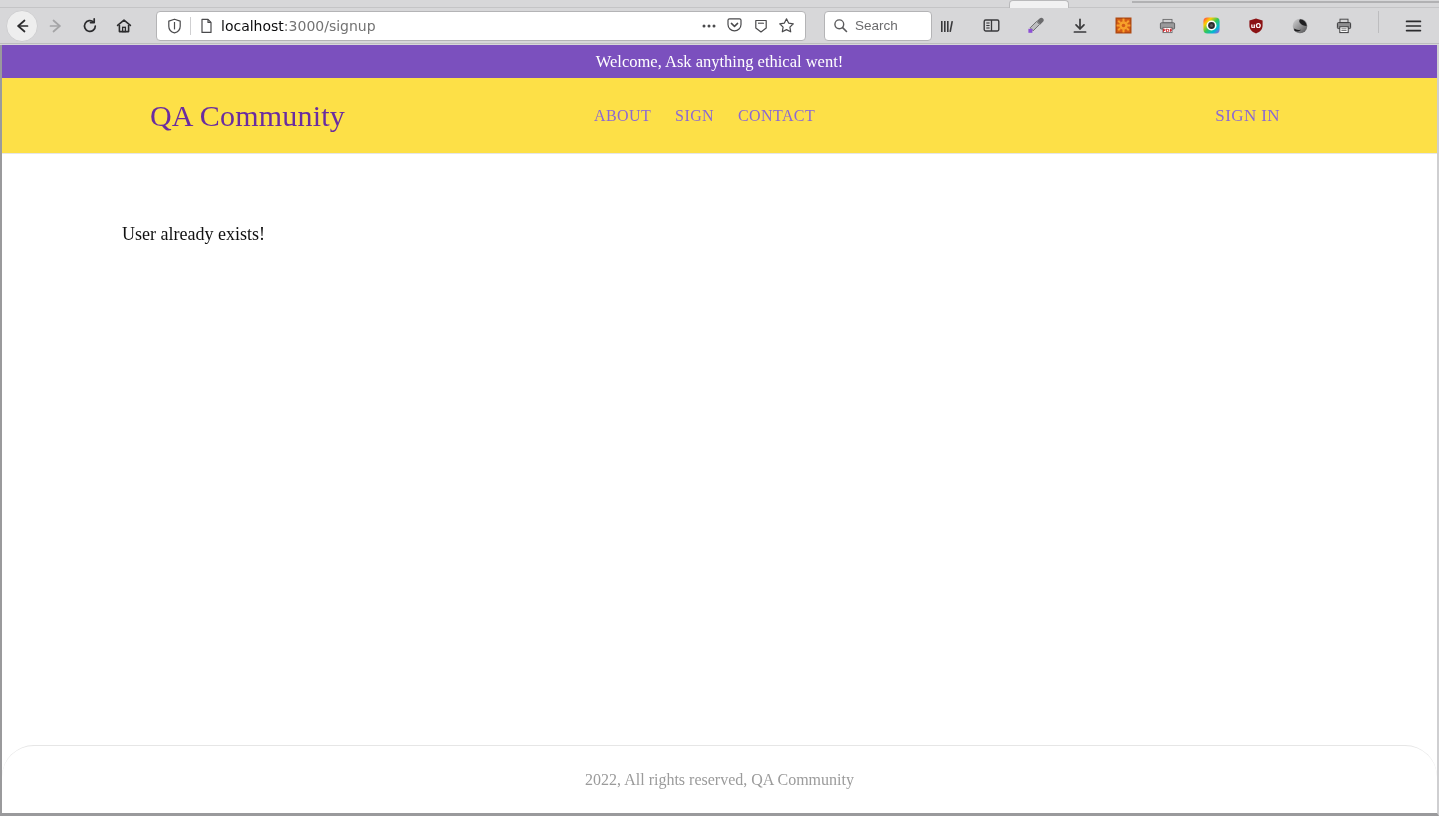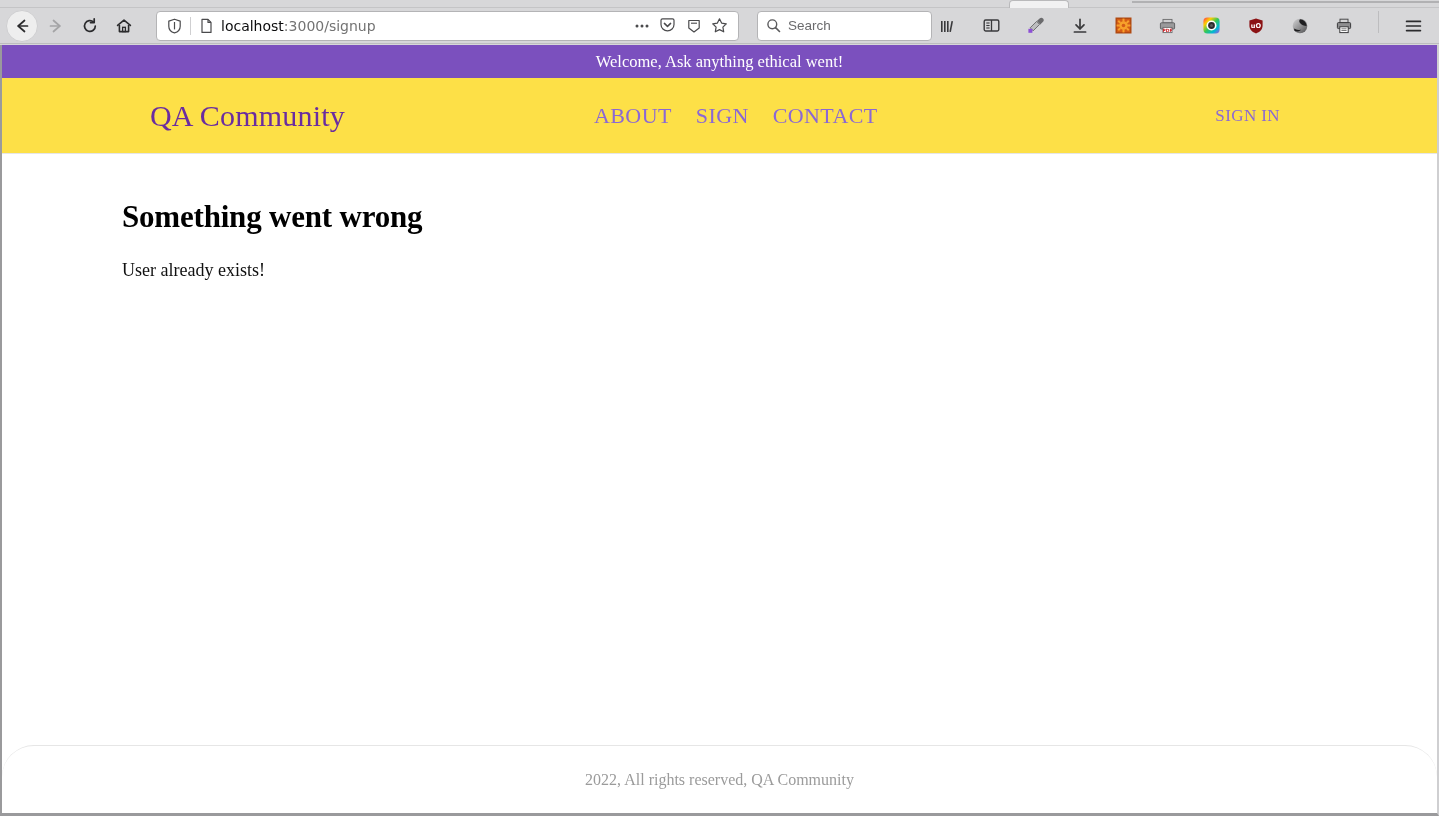--- a/index.html
+++ b/index.html
@@ -38,21 +38,21 @@
     border-radius:4px; position:relative;
   }
   .navbtn.back-active::before {
     content:""; position:absolute; width:30px; height:30px; border-radius:50%;
     background:#eeeeee; border:1px solid #cfcfd1;
   }
   .navbtn svg { position:relative; z-index:2; }
 
   .urlbar-wrap { margin-left:16px; display:flex; align-items:center; }
   .urlbar {
-    width:583px; height:30px; background:#ffffff;
+    width:650px; height:30px; background:#ffffff;
     border:1px solid #b4b4b6; border-radius:4px;
     display:flex; align-items:center; padding:0 6px;
   }
   .shield-btn { width:22px; display:flex; align-items:center; justify-content:center; }
   .url-sep { width:1px; height:18px; background:#cfcfd1; margin:0 5px; }
   .page-icon { width:20px; display:flex; align-items:center; justify-content:center; }
   .url-text {
     flex:1; font-size:14px; color:#0c0c0d; padding-left:5px;
     white-space:nowrap; overflow:hidden;
     font-family:"DejaVu Sans", sans-serif;
@@ -98,21 +98,21 @@
   .logo {
     position:absolute; left:148px;
     font-family:"Liberation Serif", serif;
     font-size:30px; color:#6a2ca0; letter-spacing:0.2px;
   }
   .mainnav {
     position:absolute; left:592px; display:flex; align-items:center; gap:24px;
   }
   .mainnav a {
     font-family:"Liberation Serif", serif;
-    font-size:22px; color:#8b68d4; text-decoration:none; letter-spacing:0.4px;
+    font-size:16px; color:#8b68d4; text-decoration:none; letter-spacing:0.4px;
   }
   .auth {
     position:absolute; right:157px; display:flex; align-items:center; gap:16px;
   }
   .signin {
     font-family:"Liberation Serif", serif;
     font-size:17px; color:#8b68d4; text-decoration:none; letter-spacing:0.4px;
   }
   .register {
     background:#7b50be; color:#ffffff;
@@ -378,21 +378,20 @@
         <a href="#">SIGN</a>
         <a href="#">CONTACT</a>
       </nav>
 
       <div class="auth">
         <a href="#" class="signin">SIGN IN</a>
       </div>
     </div>
 
     <div class="content">
-      <h1>Something went wrong</h1>
       <p>User already exists!</p>
     </div>
 
     <div class="site-footer">
       <span>2022, All rights reserved, QA Community</span>
     </div>
 
   </div>
 </div>
 

